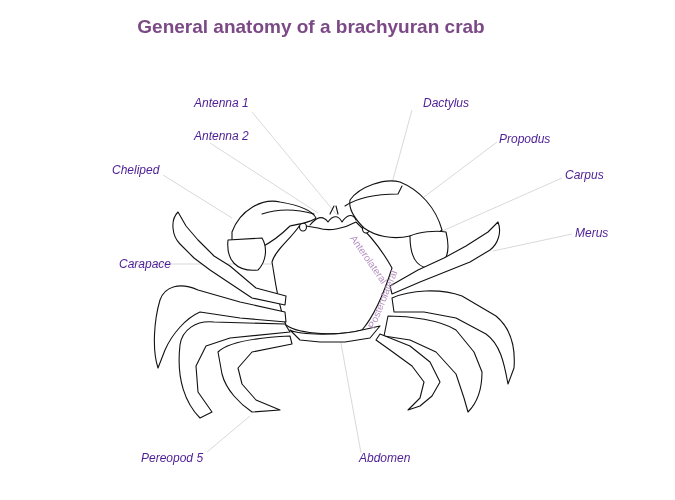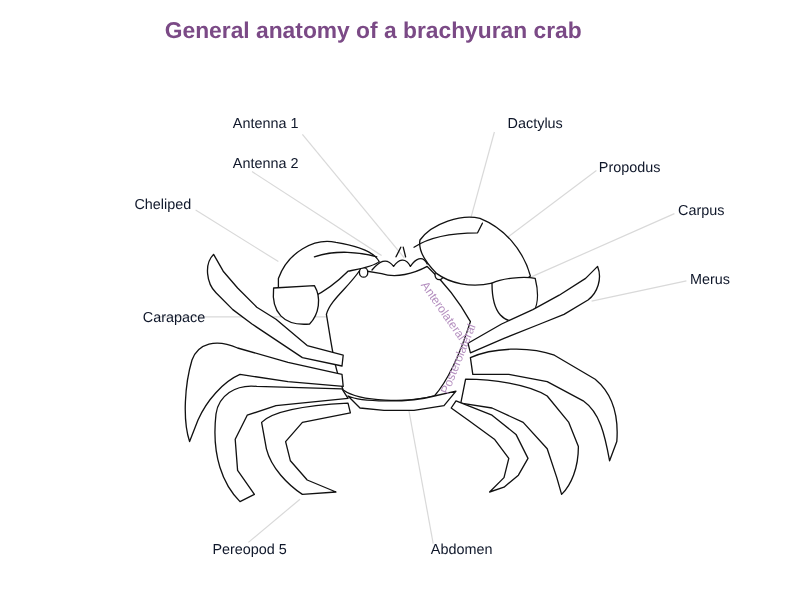--- a/index.html
+++ b/index.html
@@ -1,18 +1,18 @@
 <!DOCTYPE html>
 <html><head>
 <meta charset="utf-8">
 <style>
   html, body { margin:0; padding:0; background:#ffffff; }
   body { width:675px; height:500px; position:relative; overflow:hidden; font-family:"Liberation Sans", sans-serif; }
   .title { position:absolute; left:0; width:622px; top:16px; text-align:center; font-size:19px; font-weight:bold; color:#7b4a86; }
-  .lbl { position:absolute; font-size:12px; color:#0f172a; white-space:nowrap; }
+  .lbl { position:absolute; font-size:12px; color:#4c1d95; white-space:nowrap;font-style:italic; }
   svg { position:absolute; left:0; top:0; }
   .crab path, .crab ellipse, .crab line, .crab polyline { fill:#fff; stroke:#111; stroke-width:1.1; stroke-linejoin:round; stroke-linecap:round; }
   .crab .open { fill:none; }
   .leader line { stroke:#d9d9d9; stroke-width:1; }
   .rot { position:absolute; font-size:10px; color:#b48fbf; transform-origin:0 0; white-space:nowrap; }
 </style>
 </head>
 <body>
 
 <div class="title">General anatomy of a brachyuran crab</div>
@@ -60,20 +60,20 @@
     <path d="M392,298 C410,290 440,288 462,296 L496,316 C508,326 516,342 514,368 L508,384 C504,362 500,344 486,334 L456,318 L424,312 L394,312 Z"></path>
     <path d="M388,316 C410,316 440,320 456,330 L474,352 L482,372 C482,390 476,404 468,412 L464,398 L456,374 L436,352 L410,340 L384,336 Z"></path>
     <path d="M380,334 L410,346 L430,362 L440,382 L432,396 L420,406 L408,410 L420,398 L424,382 L412,366 L390,350 L376,340 Z"></path>
   </g>
 </svg>
 
 <div class="lbl" style="left:194px;top:96px;">Antenna 1</div>
 <div class="lbl" style="left:150px;top:129px;margin-left:44px;">Antenna 2</div>
 <div class="lbl" style="left:112px;top:163px;">Cheliped</div>
 <div class="lbl" style="left:75px;top:257px;margin-left:44px;">Carapace</div>
-<div class="lbl" style="left:141px;top:451px;margin-left:36px;">Pereopod 5</div>
+<div class="lbl" style="left:141px;top:451px;">Pereopod 5</div>
 <div class="lbl" style="left:359px;top:451px;">Abdomen</div>
 <div class="lbl" style="left:423px;top:96px;">Dactylus</div>
 <div class="lbl" style="left:499px;top:132px;">Propodus</div>
 <div class="lbl" style="left:565px;top:168px;">Carpus</div>
 <div class="lbl" style="left:575px;top:226px;">Merus</div>
 <div class="rot" style="left:357px;top:233px;transform:rotate(55deg);">Anterolateral</div>
 <div class="rot" style="left:366px;top:326px;transform:rotate(-68deg);">Posterolateral</div>
 
 </body></html>

